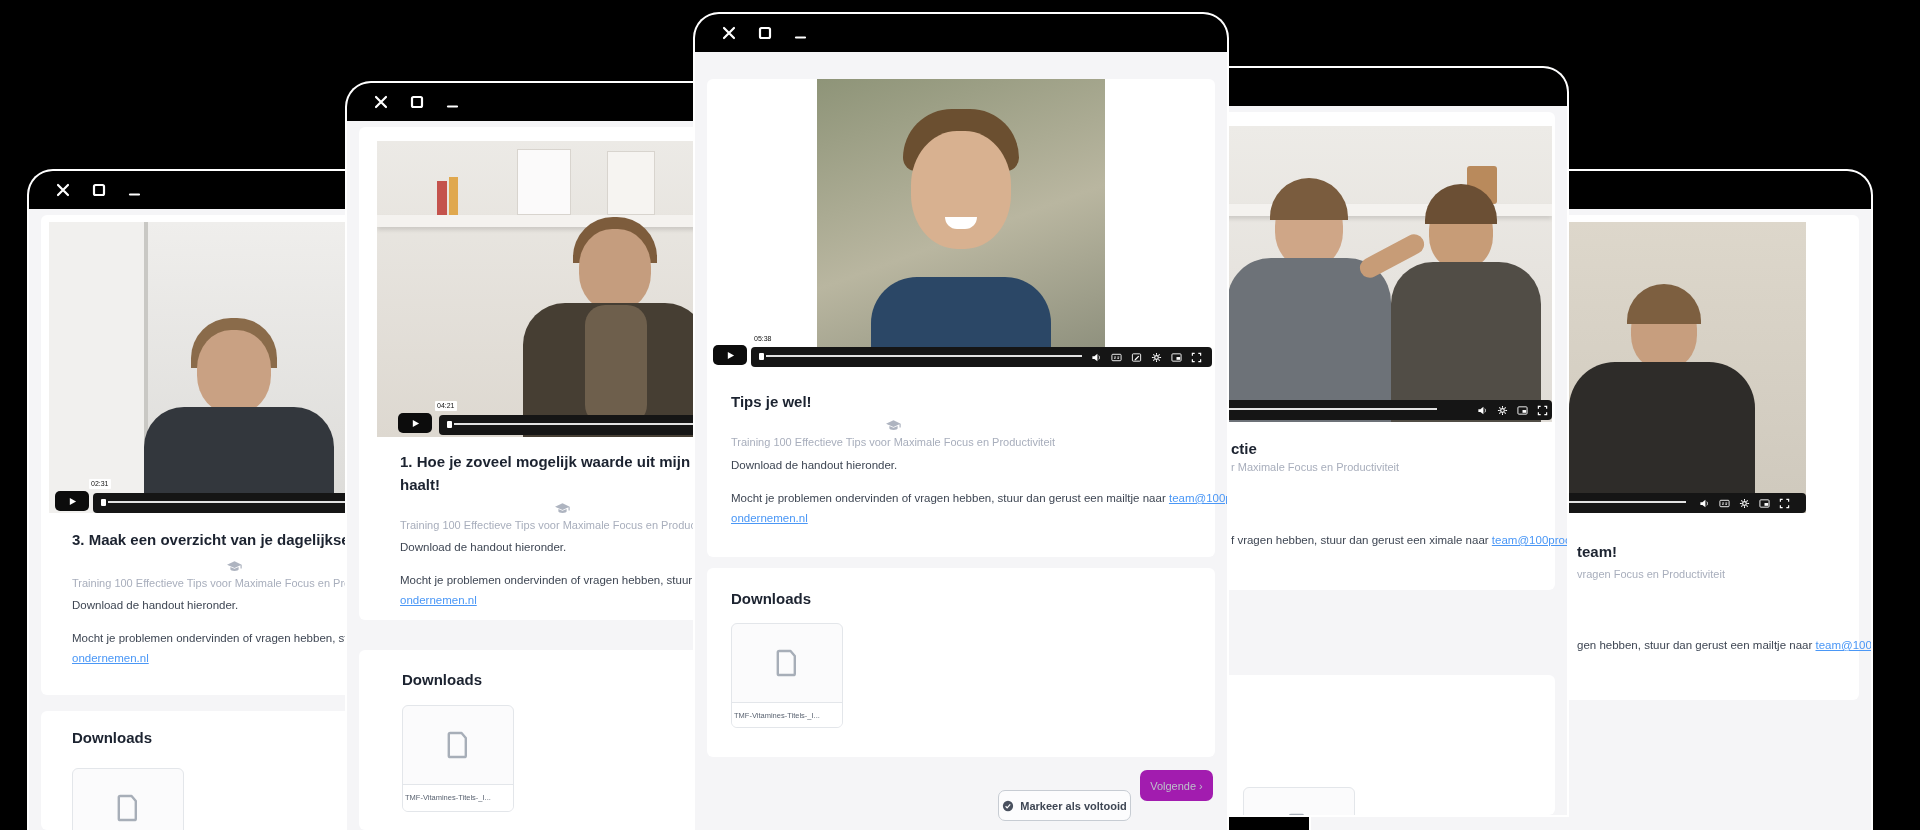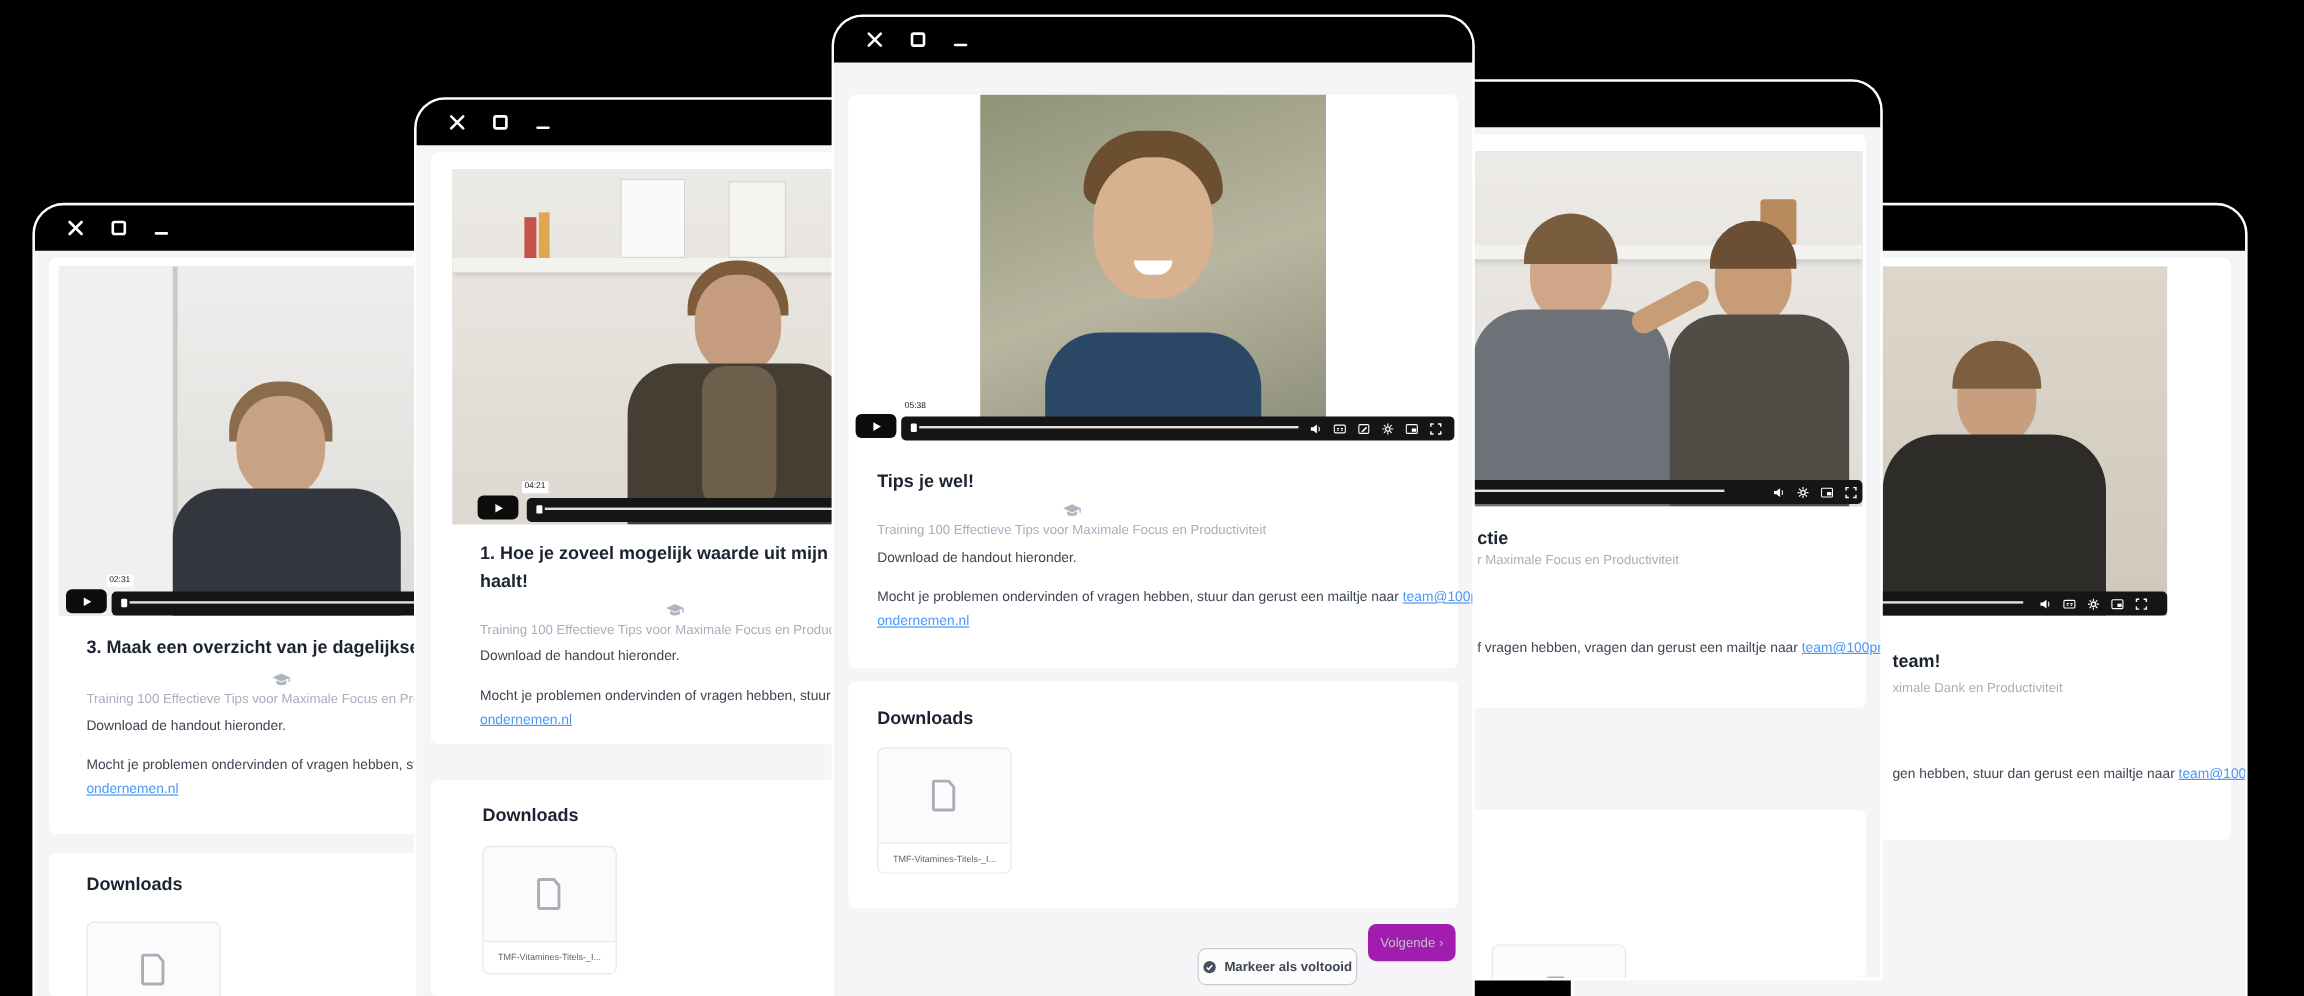--- a/index.html
+++ b/index.html
@@ -27,21 +27,21 @@
   .h1{font-weight:700;font-size:15px;color:#1c2330;white-space:nowrap;position:absolute;}
   .sub{font-size:11px;color:#a8aebc;white-space:nowrap;position:absolute;
     display:flex;align-items:center;gap:5px;flex-direction:column;}
   .p{font-size:11.5px;color:#3e4653;white-space:nowrap;position:absolute;}
   .link{color:#4a97f6;text-decoration:underline;cursor:pointer;}
   .dlh{font-weight:700;font-size:15px;color:#1c2330;position:absolute;text-align:center;}
   .tile{position:absolute;width:110px;background:#fbfbfc;border:1px solid #e3e6ea;
     border-radius:6px;overflow:hidden;cursor:pointer;}
   .ticon{height:78px;display:flex;align-items:center;justify-content:center;}
   .tname{border-top:1px solid #e3e6ea;background:#fff;font-size:7.5px;color:#5b6472;
-    text-align:center;padding:8px 2px 9px 2px;white-space:nowrap;overflow:hidden;}
+    text-align:left;padding:8px 2px 9px 2px;white-space:nowrap;overflow:hidden;}
   .btn{position:absolute;height:31px;border-radius:7px;font-size:11px;cursor:pointer;
     display:flex;align-items:center;justify-content:center;gap:6px;box-sizing:border-box;}
   .btn-complete{background:#fcfcfd;border:1.5px solid #c7ccd3;color:#3e4653;font-weight:600;margin-top:20px;}
   .btn-next{background:#a21caf;color:#bcc1c9;border:none;}
   .abs{position:absolute;}
 </style>
 </head>
 <body>
 
 <div class="window" style="left:29px;top:171px;width:560px;height:659px;z-index:1;">
@@ -148,21 +148,21 @@
     <svg viewBox="0 0 12 12">
         <rect x="1" y="2" width="10" height="8" rx="1" fill="none" stroke="#fff"></rect>
         <rect x="6" y="5.5" width="4" height="3" fill="#fff"></rect>
       </svg>
     <svg viewBox="0 0 12 12">
         <path d="M1.5 4V1.5H4M8 1.5h2.5V4M10.5 8v2.5H8M4 10.5H1.5V8" fill="none" stroke="#fff" stroke-width="1.3"></path>
       </svg>
   </div>
   <div class="h1" style="left:266px;top:372px;">team!</div>
   <div class="sub" style="left:266px;top:397px;">
-    <span>ximale Dank en Productiviteit</span>
+    <span>vragen Focus en Productiviteit</span>
   </div>
   <div class="p" style="left:266px;top:468px;">
     <span>gen hebben, stuur dan gerust een mailtje naar</span>
     <span class="link">team@100procent</span>
   </div>
 </div>
 
 <div class="window" style="left:347px;top:83px;width:570px;height:747px;z-index:2;">
   <div class="titlebar">
     <svg class="tbbtn" viewBox="0 0 16 16">
@@ -270,21 +270,21 @@
       </svg>
     <svg viewBox="0 0 12 12">
         <path d="M1.5 4V1.5H4M8 1.5h2.5V4M10.5 8v2.5H8M4 10.5H1.5V8" fill="none" stroke="#fff" stroke-width="1.3"></path>
       </svg>
   </div>
   <div class="h1" style="left:234px;top:372px;">ctie</div>
   <div class="sub" style="left:234px;top:393px;">
     <span>r Maximale Focus en Productiviteit</span>
   </div>
   <div class="p" style="left:234px;top:466px;">
-    <span>f vragen hebben, vragen dan gerust een mailtje naar</span>
+    <span>f vragen hebben, stuur dan gerust een ximale naar</span>
     <span class="link">team@100procent</span>
   </div>
   <div class="card" style="left:12px;top:607px;width:546px;height:140px;"></div>
   <div class="tile" style="left:246px;top:719px;height:103px;">
     <div class="ticon">
       <svg viewBox="0 0 24 24" width="34" height="34">
           <path d="M6.5 3.5h8l3 3.5v12.5a1 1 0 0 1-1 1h-10a1 1 0 0 1-1-1V4.5a1 1 0 0 1 1-1z" fill="none" stroke="#a7aeb8" stroke-width="1.7" stroke-linejoin="round"></path>
         </svg>
     </div>
   </div>

